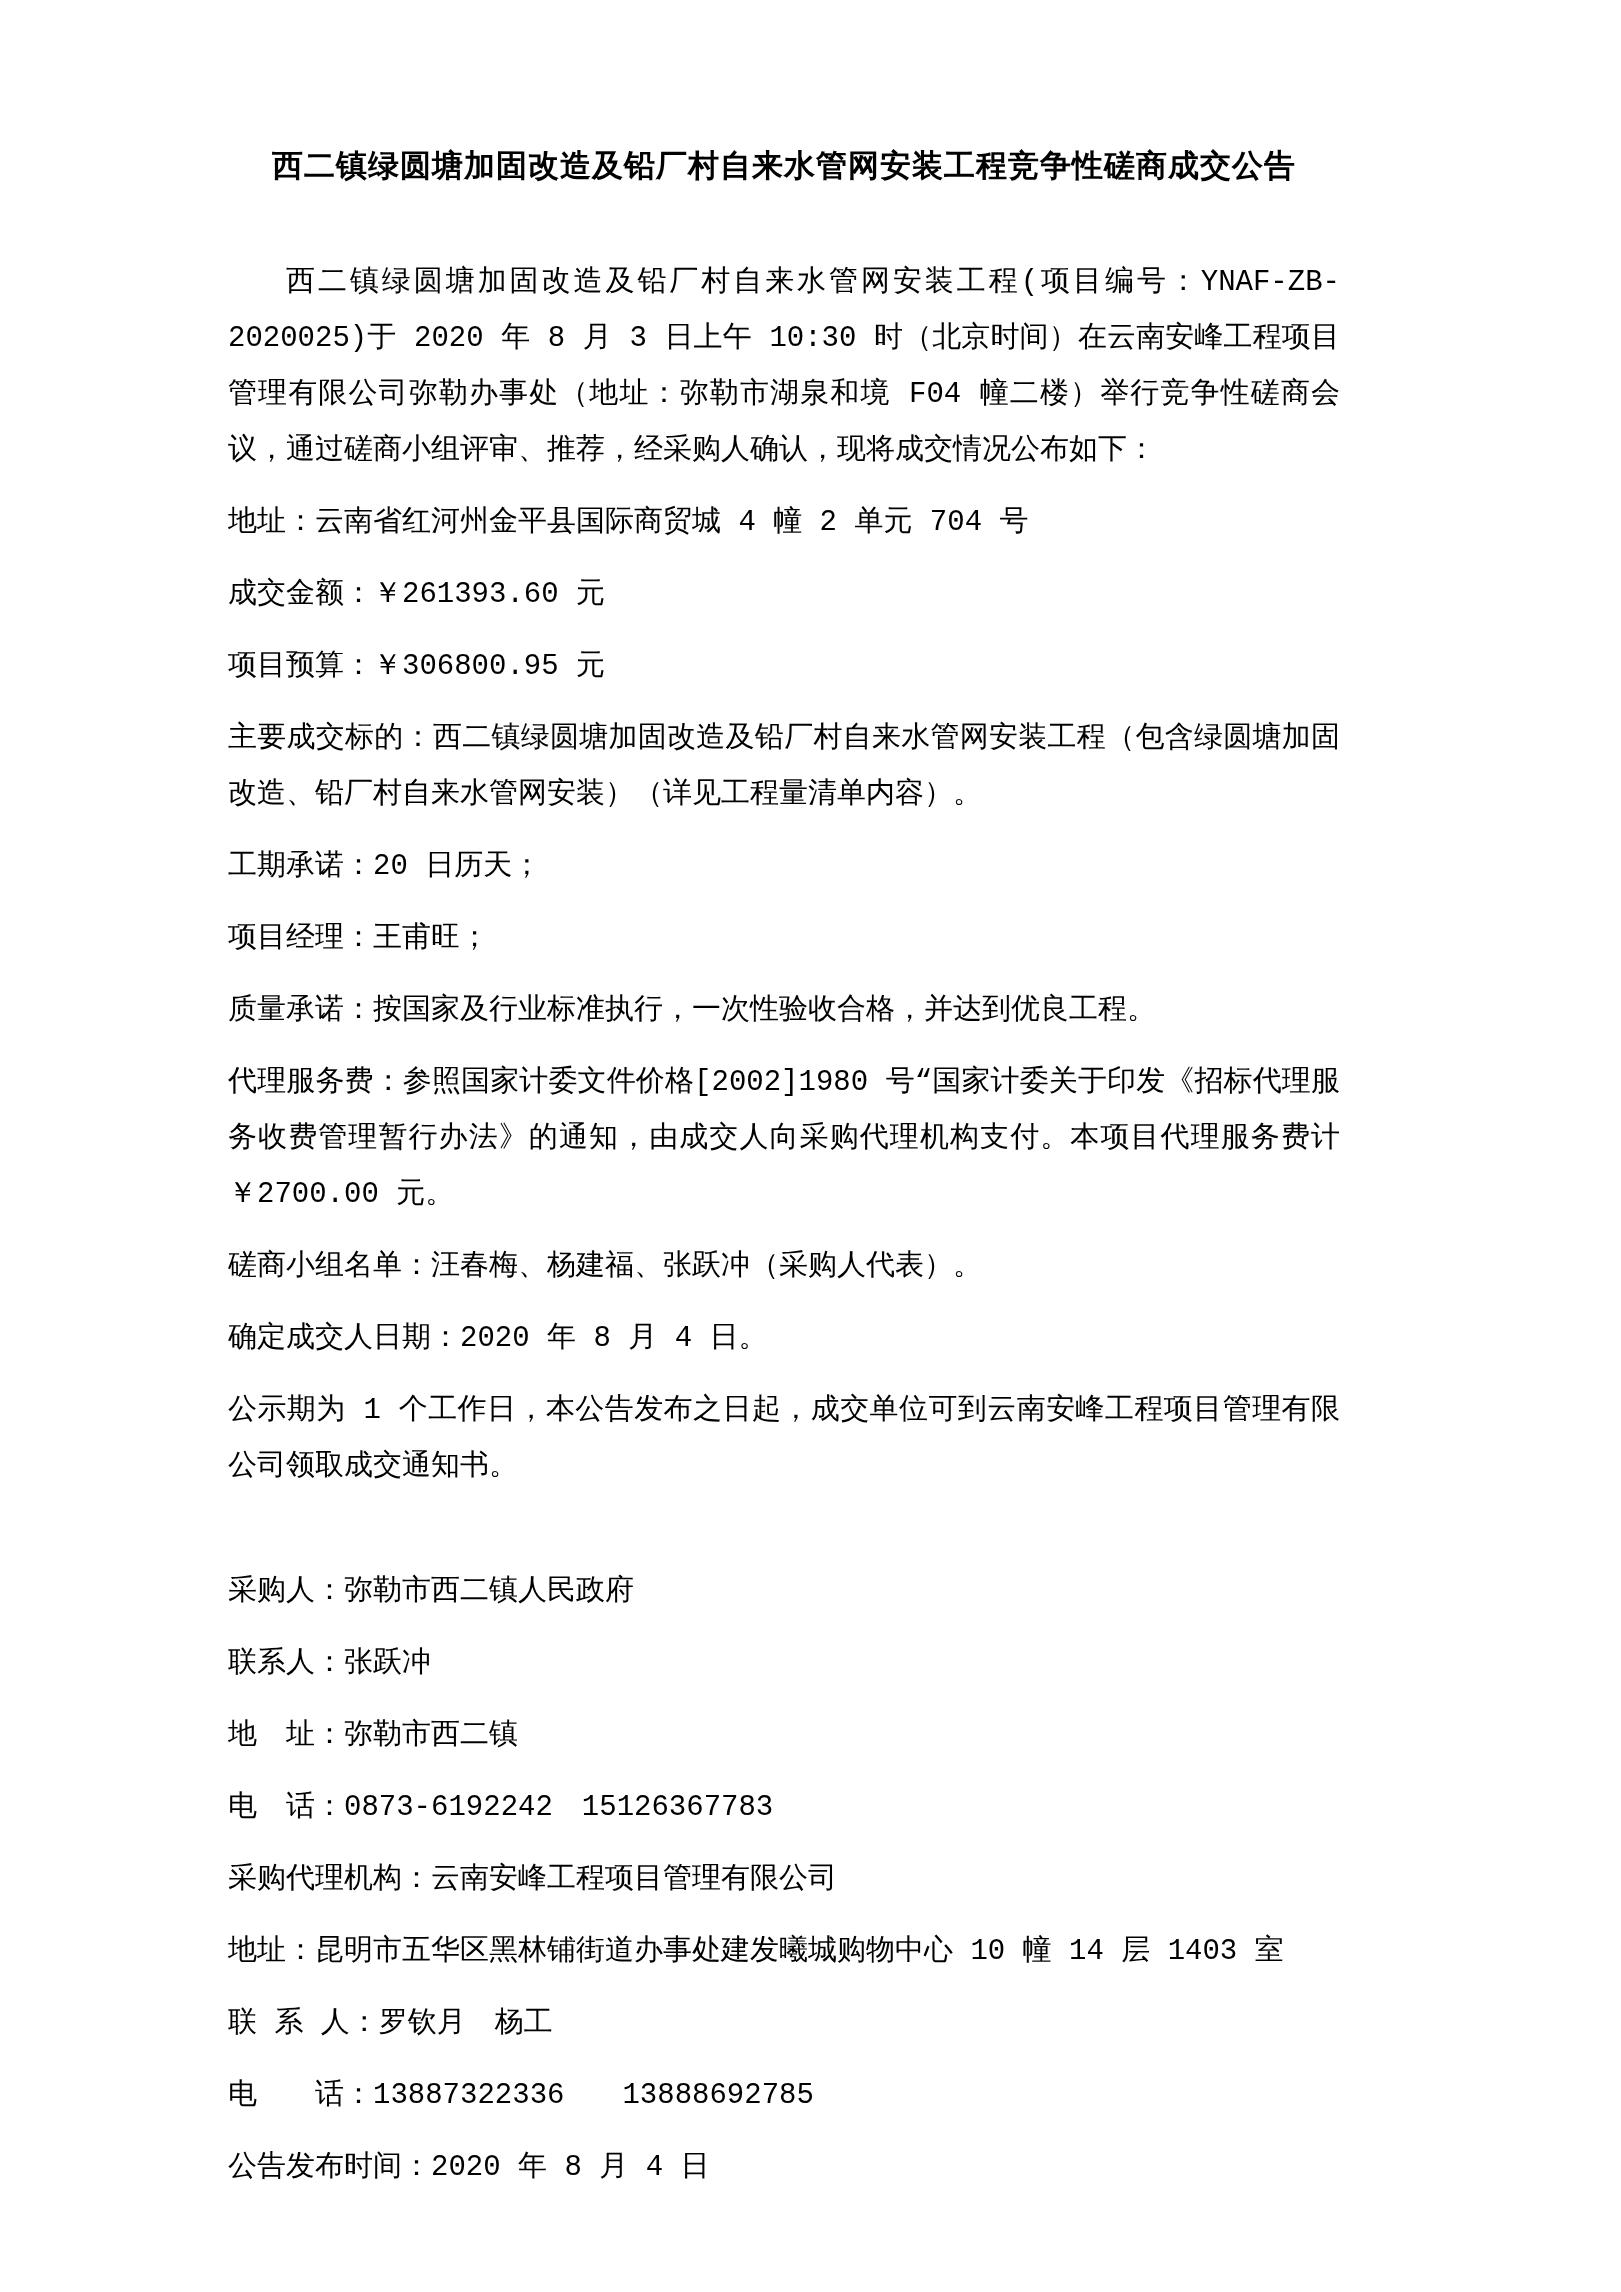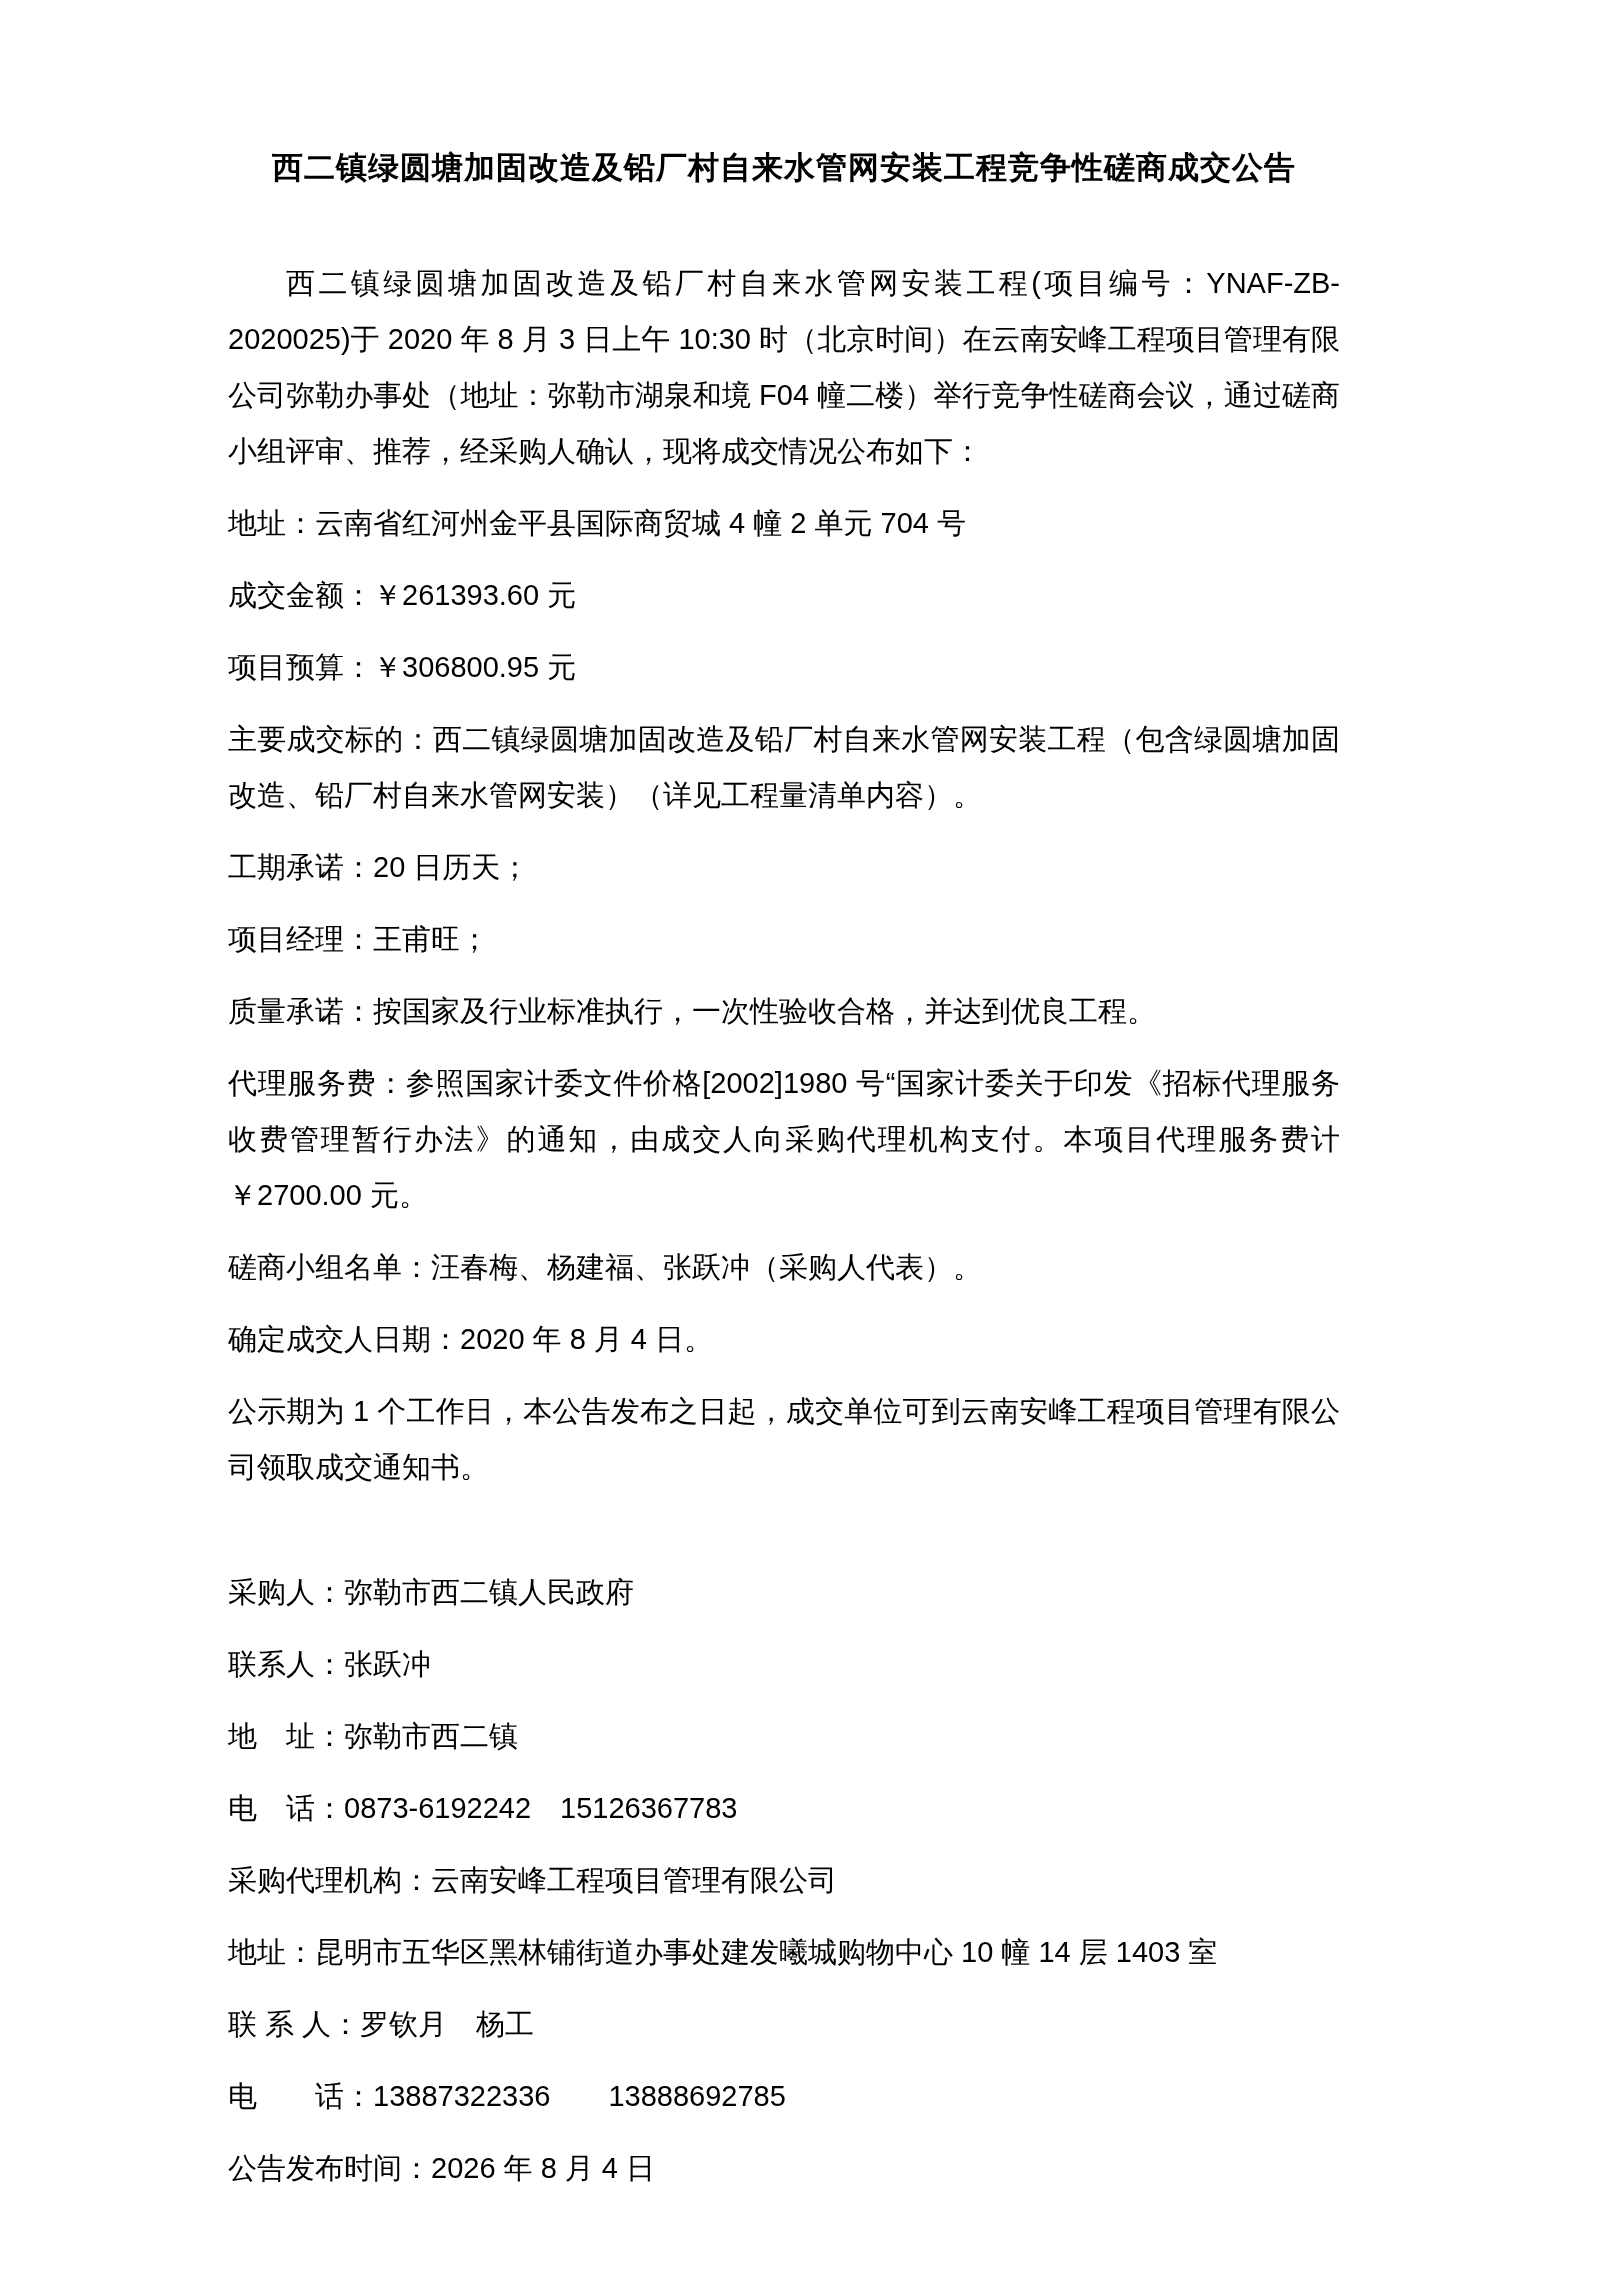--- a/index.html
+++ b/index.html
@@ -7,21 +7,21 @@
     padding: 0;
     background: #ffffff;
   }
   .page {
     position: relative;
     width: 1561px;
     height: 2293px;
     background: #ffffff;
     box-sizing: border-box;
     padding: 140px 205px 0 212px;
-    font-family: Liberation Sans, sans-serif;
+    font-family: Liberation Mono, monospace;
     font-size: 29px;
     color: #000000;
     overflow: hidden;
   }
   .doc-title {
     font-size: 31px;
     font-weight: 700;
     text-align: center;
     line-height: 56px;
     margin: 0 0 59px 0;
@@ -65,17 +65,17 @@
 
   <div class="contact-section">
     <p class="line">采购人：弥勒市西二镇人民政府</p>
     <p class="line">联系人：张跃冲</p>
     <p class="line">地　址：弥勒市西二镇</p>
     <p class="line">电　话：0873-6192242　15126367783</p>
     <p class="line">采购代理机构：云南安峰工程项目管理有限公司</p>
     <p class="line">地址：昆明市五华区黑林铺街道办事处建发曦城购物中心 10 幢 14 层 1403 室</p>
     <p class="line">联 系 人：罗钦月　杨工</p>
     <p class="line">电　　话：13887322336　　13888692785</p>
-    <p class="line">公告发布时间：2026 年 8 月 4 日</p>
+    <p class="line">公告发布时间：2020 年 8 月 4 日</p>
   </div>
 
 </div>
 
 
 </body></html>

